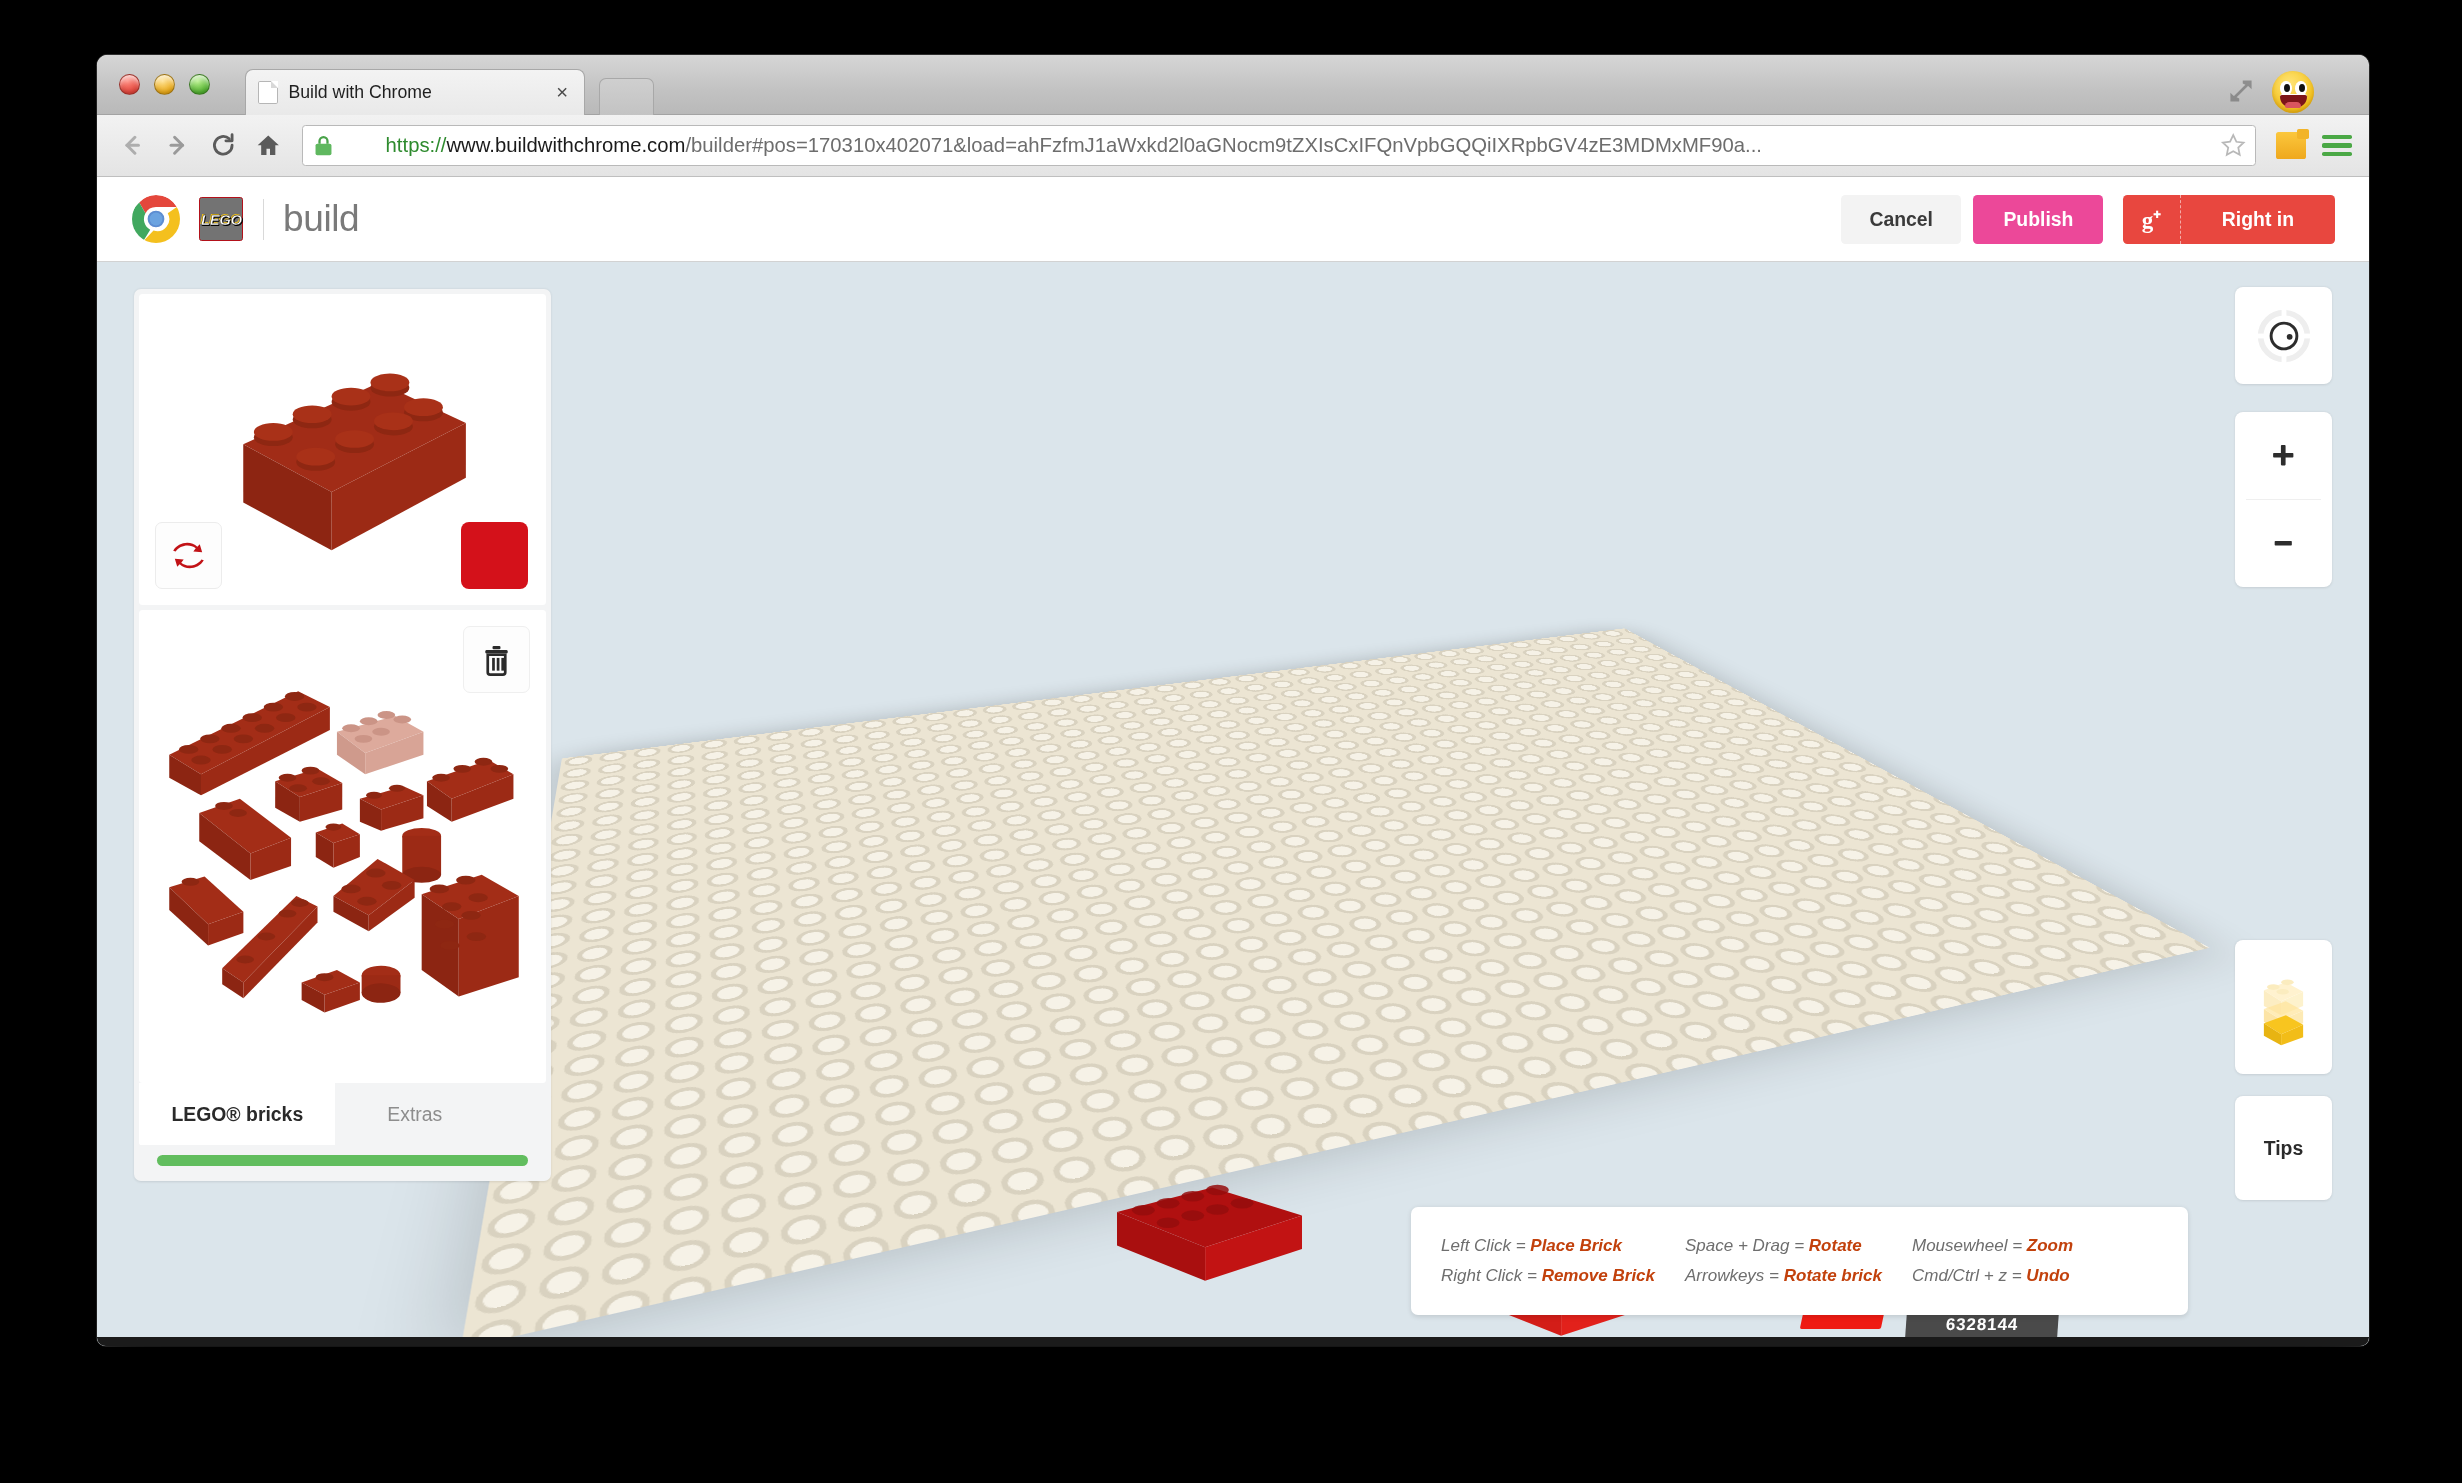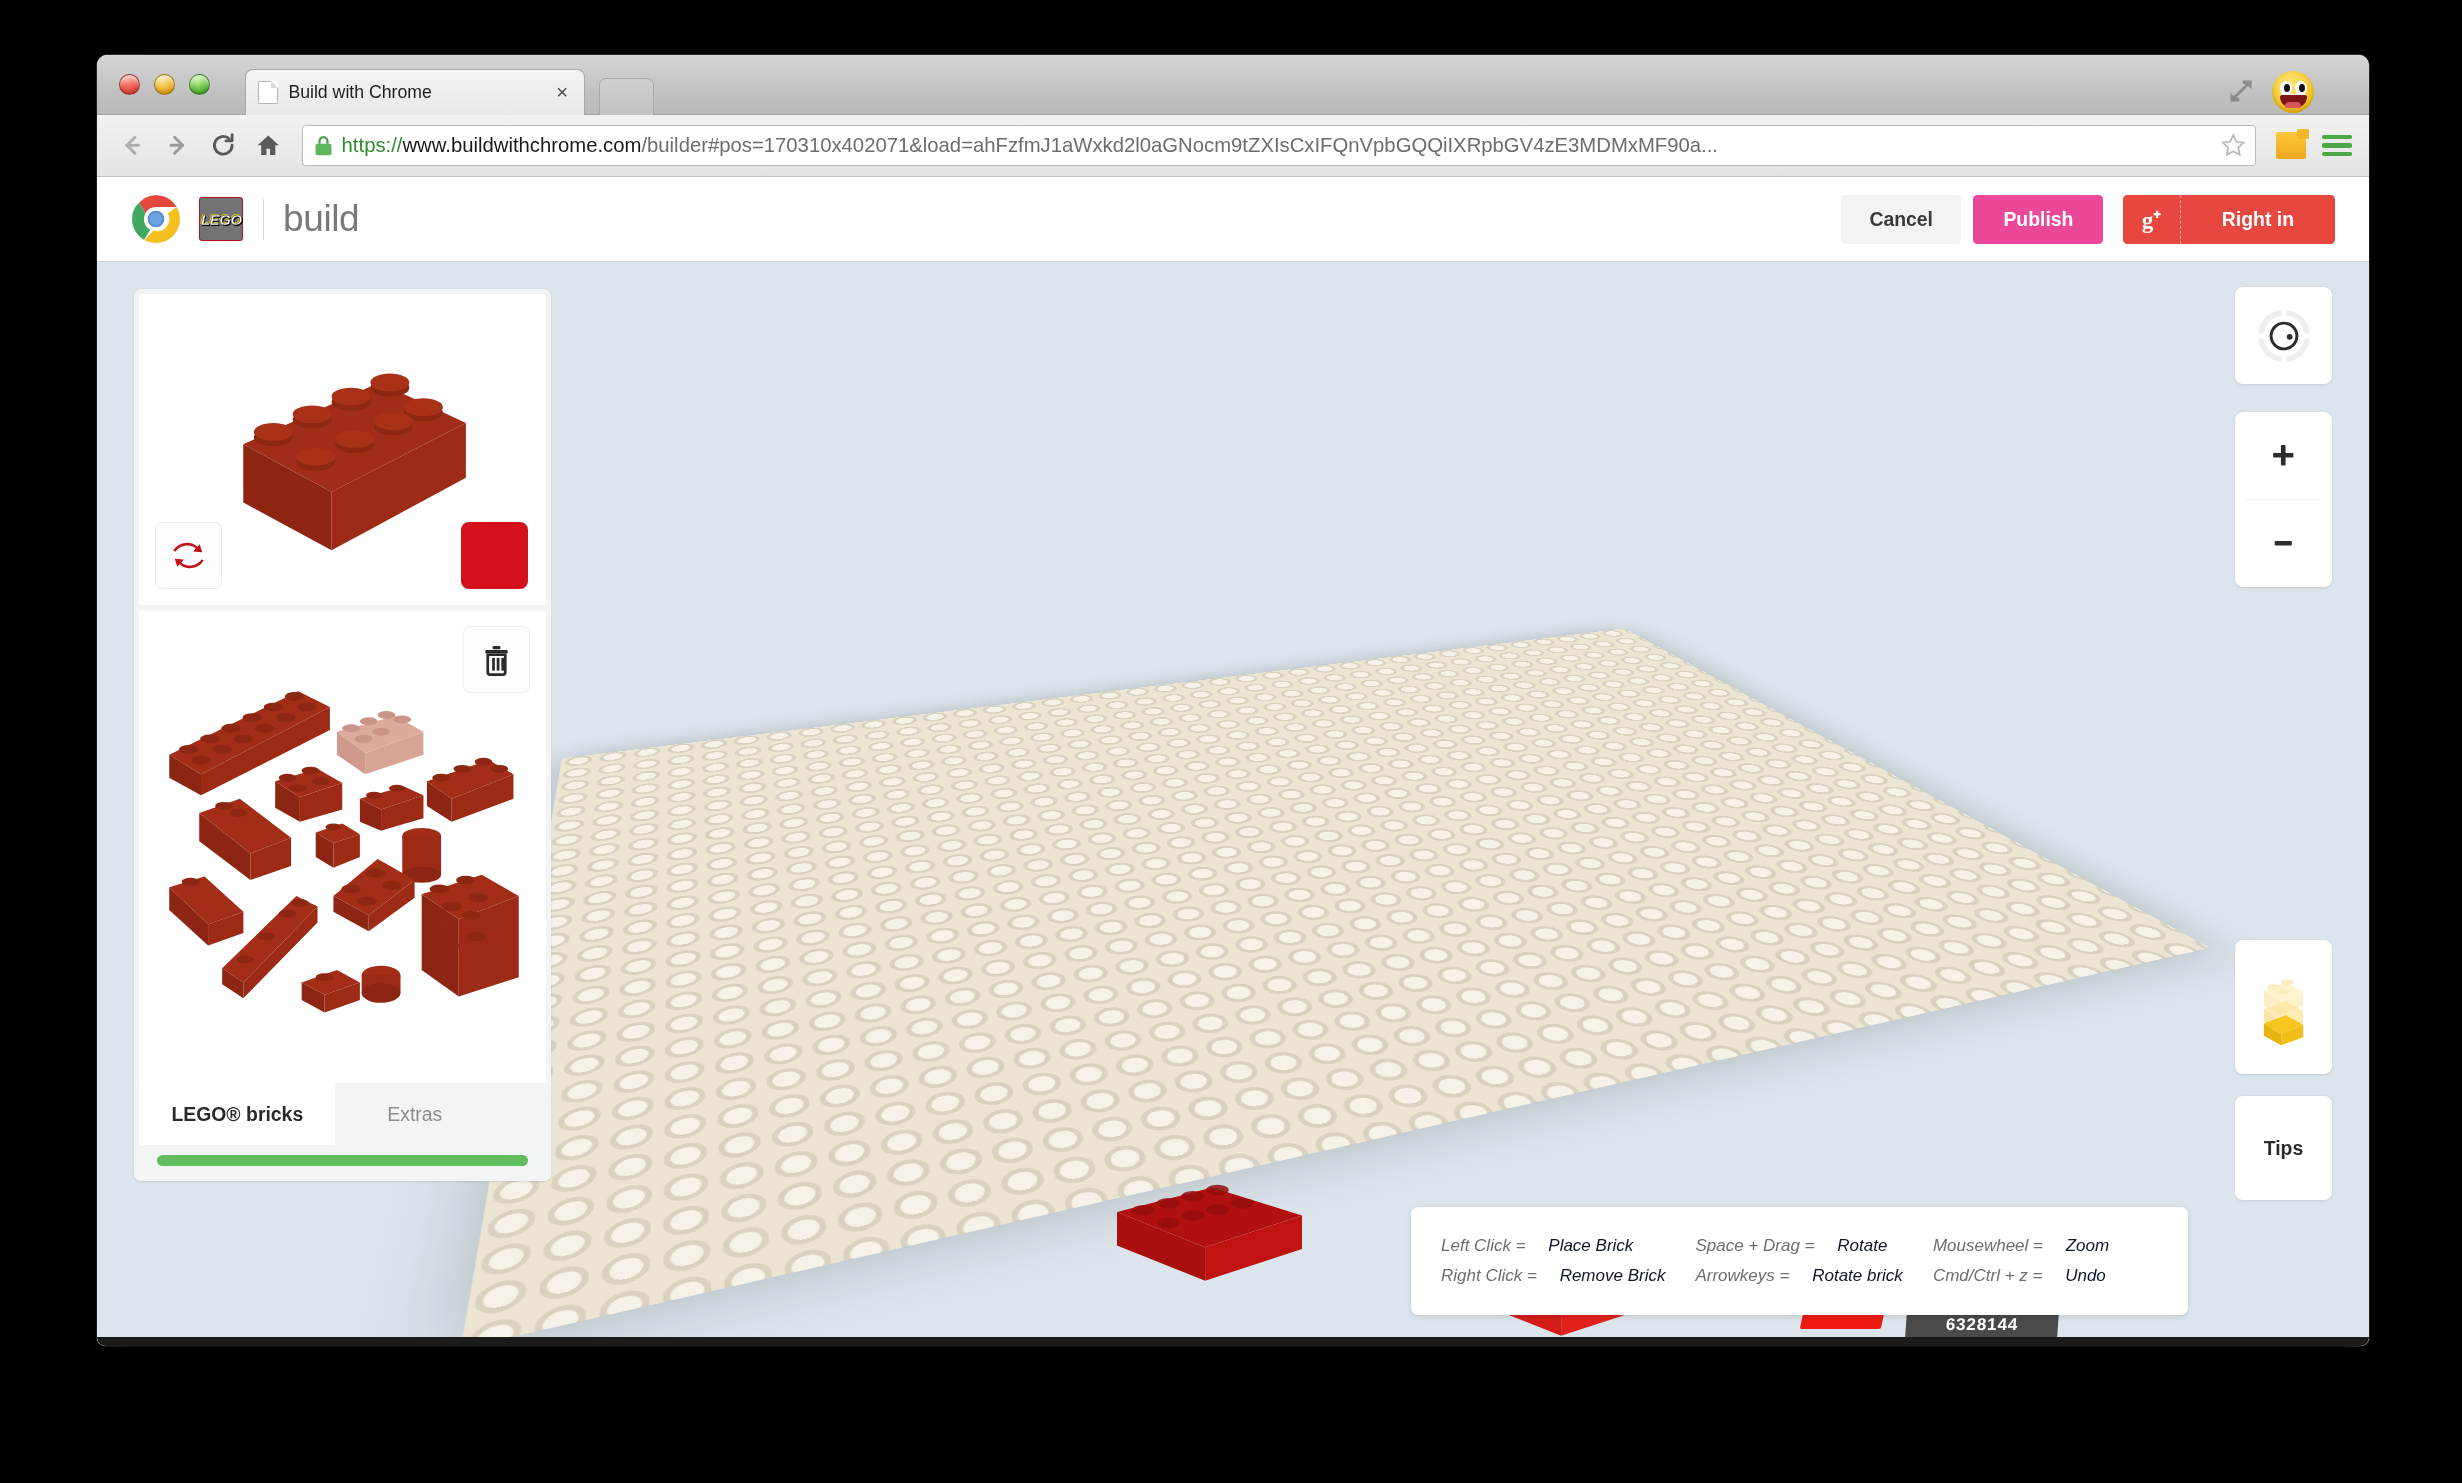--- a/index.html
+++ b/index.html
@@ -133,20 +133,21 @@
     display: flex; align-items: center;
     padding: 0 8.8px;
     min-width: 0;
   }
   #lock-icon { flex: 0 0 auto; width: 23px; height: 23px; margin-right: 7px; }
   #url-text {
     flex: 1 1 auto; min-width: 0;
     font-size: 20.3px; line-height: 1;
     white-space: nowrap; overflow: hidden;
     color: #6d6d6d;
+    margin-left: 44px;
   }
   #url-text .scheme { color: #2e8b2e; }
   #url-text .host   { color: #1a1a1a; }
   #star-icon { flex: 0 0 auto; width: 26.5px; height: 26.5px; margin-left: 8.8px; opacity:.6;}
   #ext-icon {
     width: 30px; height: 26.5px; margin: 0 12.4px 0 7px;
     background: linear-gradient(to bottom,#fbc73d,#efa81d);
     border-radius: 2.6px; position: relative;
     flex:0 0 auto;
   }
@@ -261,21 +262,21 @@
   
   #tips-bar {
     position:absolute; left: 1314px; bottom: 30px;
     width: 777px; height: 108px;
     background:#ffffff; border-radius: 7px;
     box-shadow: 0 1.8px 5.3px rgba(0,0,0,.12);
     display:flex; align-items:center; padding: 0 30px;
     gap: 30px;
   }
   .tips-col { font-style: italic; color:#6e6e6e; font-size: 17px; line-height: 1.75; white-space: nowrap;}
-  .tips-col b { color:#0f172a; font-weight:normal;margin-left:18px; }
+  .tips-col b { color:#c2410c; font-weight:bold; }
 
   
   #scene { position:absolute; inset: 0; overflow:hidden; }
   #baseplate-wrap {
     position:absolute; left: 495px; top: 102px;
     width: 1378px; height: 954px;
     perspective: 1501px;
   }
   #baseplate {
     position:absolute; inset:0;

